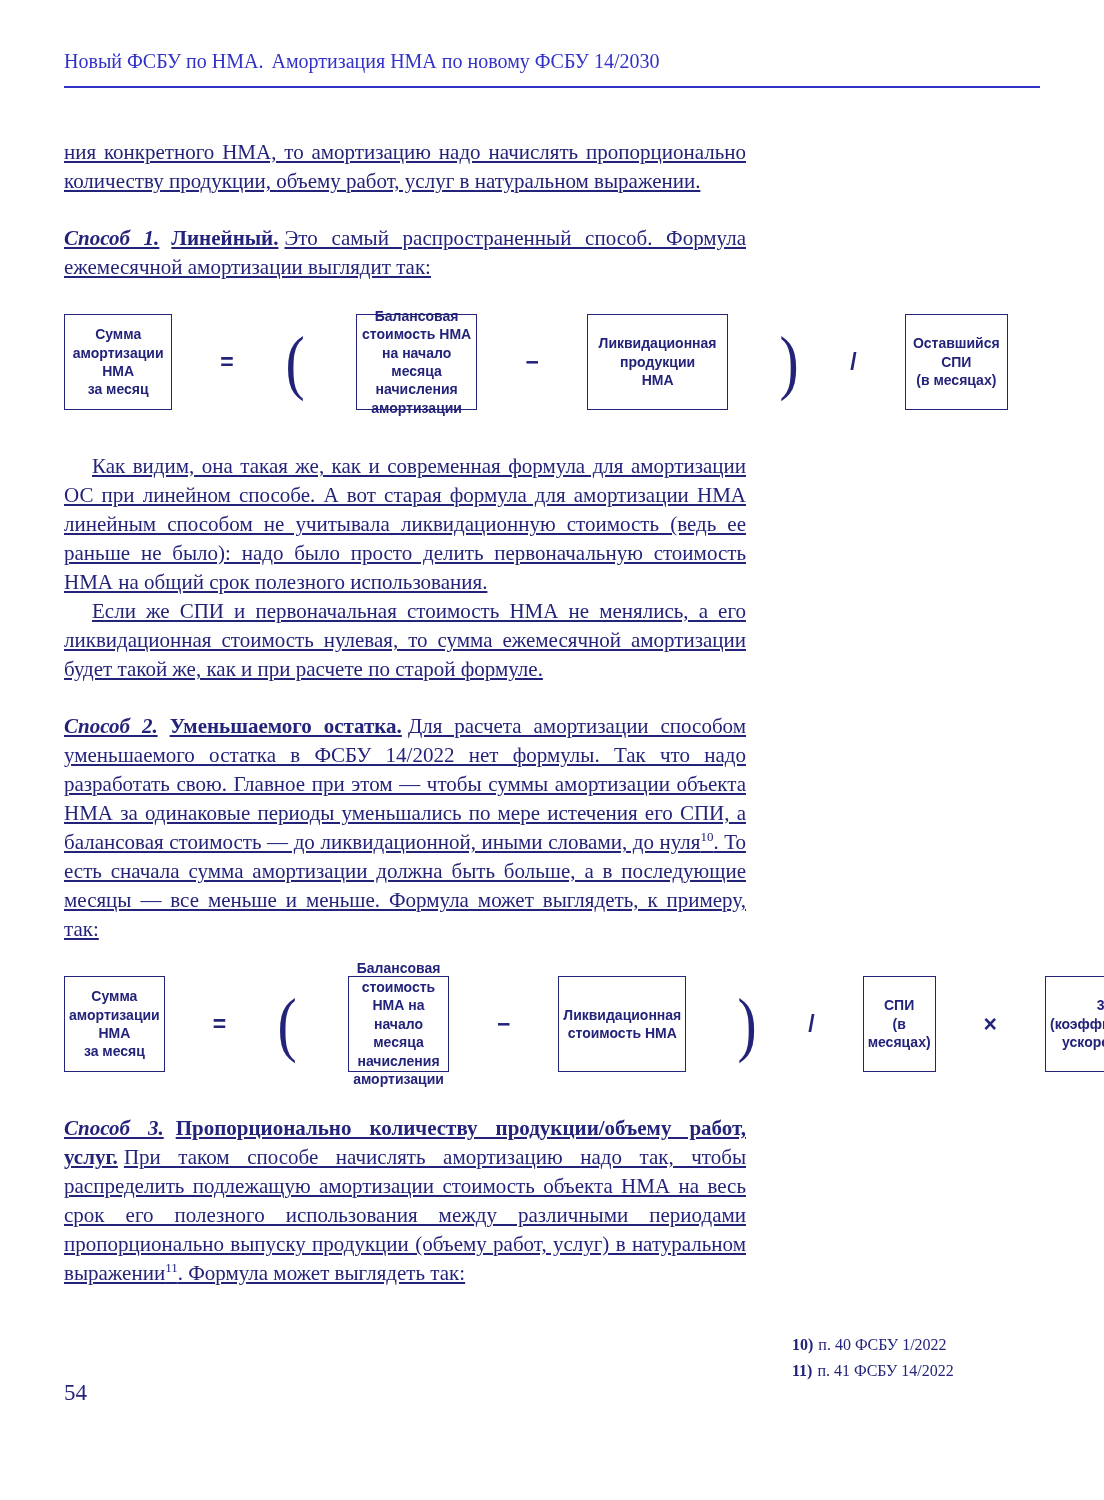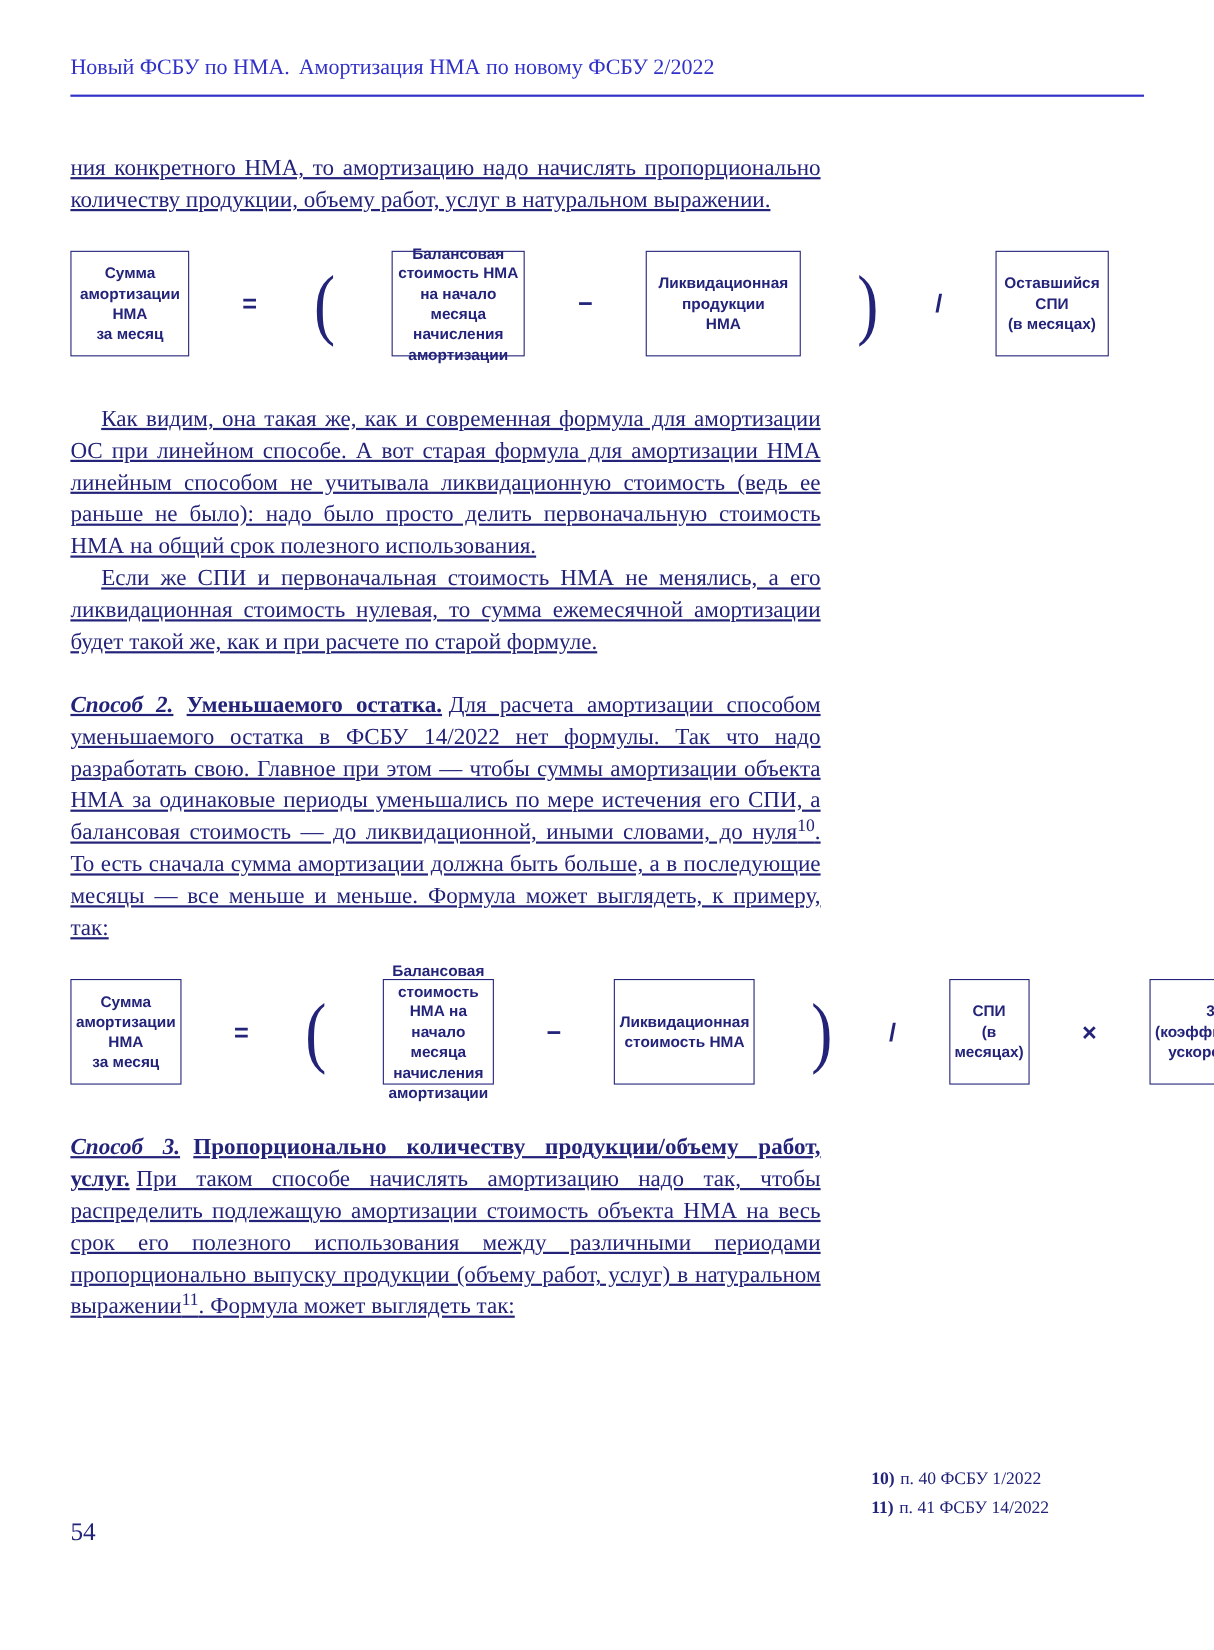--- a/index.html
+++ b/index.html
@@ -44,21 +44,21 @@
     font-size:21px;
     line-height:29px;
     text-align:justify;
     text-decoration:underline;
   }
   .para.indent{text-indent:28px;}
   .para.mt{margin-top:28px;}
   .para.mt-lg{margin-top:42px;}
   .m-label{font-weight:bold; font-style:italic; margin-right:12px;}
   .m-title{font-weight:bold; margin-right:6px;}
-  sup.fn{font-size:16px; line-height:0; vertical-align:super;}
+  sup.fn{font-size:13px; line-height:0; vertical-align:super;}
   
   .formula{
     display:flex;
     align-items:stretch;
     height:96px;
     width:944px;
     margin-top:32px;
     gap:48px;
   }
   .fbox{
@@ -119,29 +119,32 @@
     color:var(--navy);
   }
 </style>
 </head>
 <body>
 
 <div class="page">
 
   <header class="page-header">
     <div class="hdr-line">
-      <span class="hdr-bold">Новый ФСБУ по НМА.</span><span class="hdr-reg">Амортизация НМА по новому ФСБУ 2/2022</span>
+      <span class="hdr-bold">Новый ФСБУ по НМА.</span><span class="hdr-reg">Амортизация НМА по новому ФСБУ 14/2030</span>
     </div>
     <div class="hdr-rule"></div>
   </header>
 
   <main class="content">
 
     <p class="para" style="margin-top:18px">ния конкретного НМА, то амортизацию надо начислять пропорционально количеству продукции, объему работ, услуг в натуральном выражении.</p>
 
+    <p class="para mt">
+      <span class="m-label">Способ 1.</span><span class="m-title">Линейный.</span><span>Это самый распространенный способ. Формула ежемесячной амортизации выглядит так:</span>
+    </p>
 
     <div class="formula">
       <div class="fbox w176">
           <span>Сумма
 амортизации НМА
 за месяц</span>
         </div>
       <span class="fop">=</span>
       <span class="fparen">(</span>
       <div class="fbox w222">

